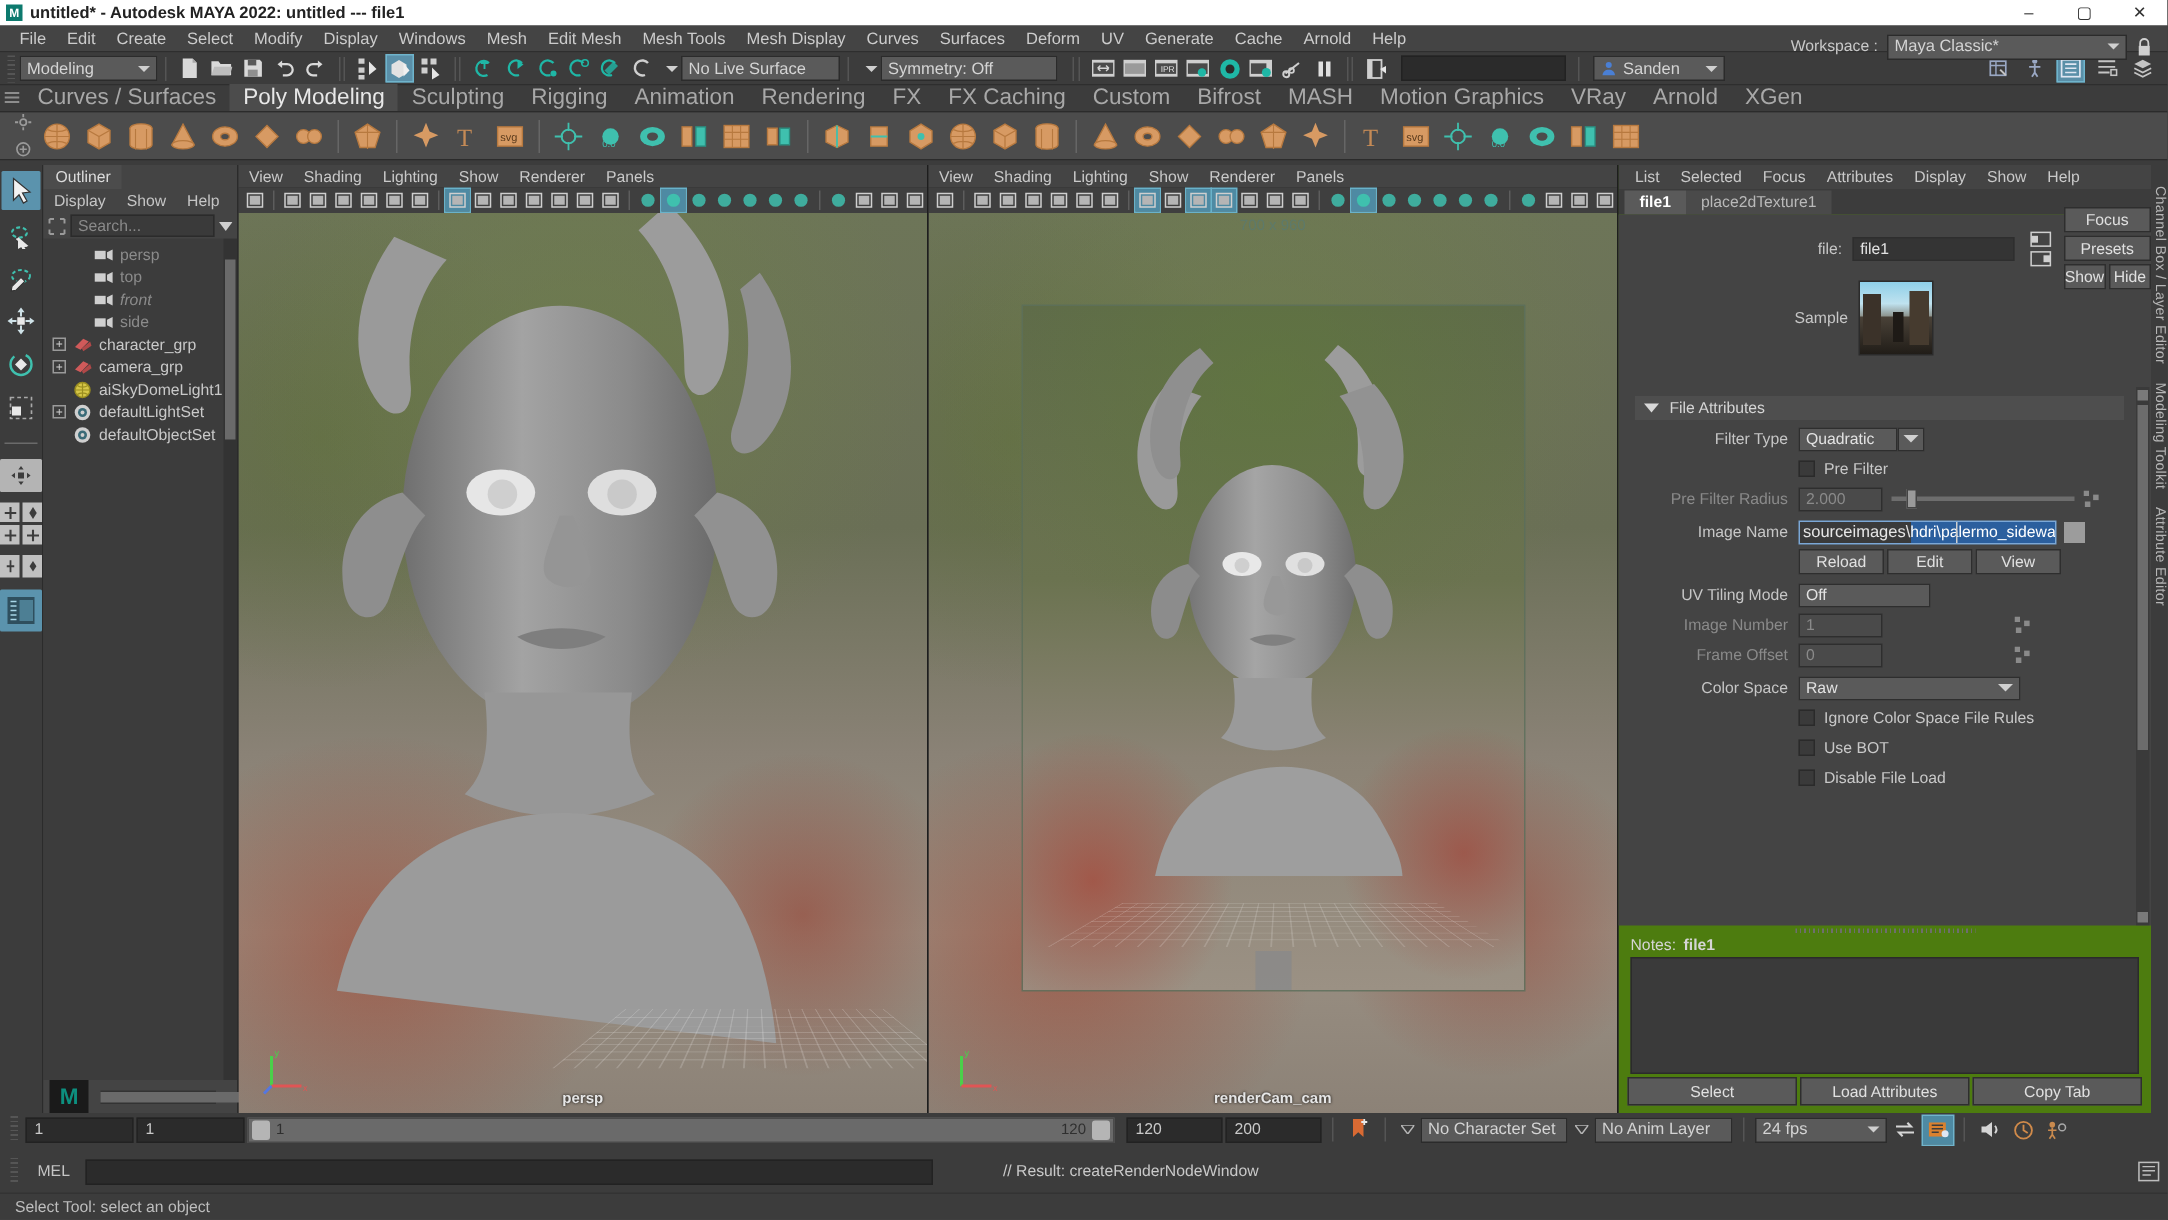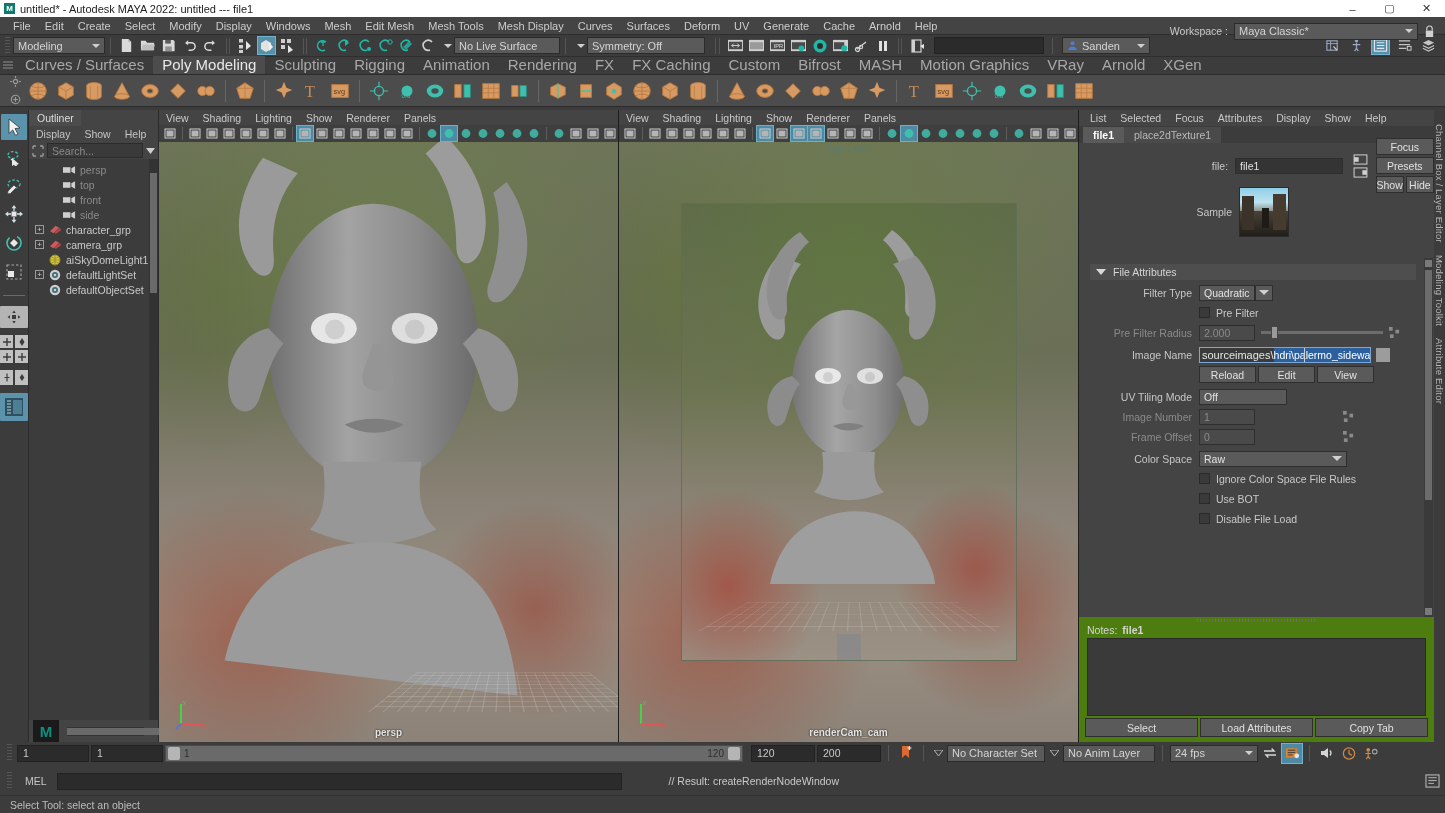--- a/index.html
+++ b/index.html
@@ -14,21 +14,21 @@
 
   
   .titlebar {
     height:17px; background:#ffffff; display:flex; align-items:center;
     padding-left:4px; color:#1a1a1a; font-size:11px;
   }
   .maya-logo {
     width:11px;height:11px;background:#0d7a6e;color:#fff;font-size:8px;
     display:flex;align-items:center;justify-content:center;margin-right:5px;font-weight:bold;
   }
-  .title-text{ color:#222; }
+  .title-text{ color:#222;font-weight:bold; }
   .win-btns{ margin-left:auto; display:flex; }
   .win-btn{ width:37px;height:17px;display:flex;align-items:center;justify-content:center;color:#333;font-size:11px;}
 
   
   .menubar{
     height:18px; background:#444444; display:flex; align-items:center;
     padding-left:6px; border-bottom:1px solid #2e2e2e;
   }
   .menubar .mi{ padding:0 7px; font-size:11px; color:#cccccc; line-height:18px; height:18px;}
 
@@ -449,21 +449,21 @@
             <path d="M8 2l6 3-6 3-6-3z" fill="#c4c4c4"></path>
             <path d="M2 8l6 3 6-3" stroke="#c4c4c4" stroke-width="1.2" fill="none"></path>
             <path d="M2 11l6 3 6-3" stroke="#c4c4c4" stroke-width="1.2" fill="none"></path>
           </svg>
       </div>
     </div>
   </div>
 
   <div style="position:absolute;top:22px;right:10px;display:flex;align-items:center;gap:6px;height:18px">
     <span style="font-size:10.5px;color:#c9c9c9">Workspace :</span>
-    <div class="combo" style="width:184px">
+    <div class="combo" style="width:160px">
       <span class="cv">Maya Classic*</span>
       <span class="arw"></span>
     </div>
     <svg width="11" height="13" viewBox="0 0 12 14">
         <path d="M3 6V4a3 3 0 016 0v2" stroke="#d0d0d0" stroke-width="1.3" fill="none"></path>
         <rect x="2" y="6" width="8" height="7" fill="#d0d0d0"></rect>
       </svg>
   </div>
 
   <div class="shelftabs" id="shelftabs">
@@ -851,21 +851,21 @@
           <div class="ol-row dim" style="padding-left: 20px;">
             <span class="expander blank" style="margin-right: 4px;"></span>
             <span class="ol-ic">
               <svg width="13" height="10" viewBox="0 0 14 10">
                 <rect x="0" y="2" width="8" height="6" fill="#cfcfcf"></rect>
                 <path d="M9 3l4-2v8l-4-2z" fill="#cfcfcf"></path>
               </svg>
             </span>
             <span>top</span>
           </div>
-          <div class="ol-row dim" style="padding-left: 20px;">
+          <div class="ol-row dim" style="padding-left: 20px; font-style: italic;">
             <span class="expander blank" style="margin-right: 4px;"></span>
             <span class="ol-ic">
               <svg width="13" height="10" viewBox="0 0 14 10">
                 <rect x="0" y="2" width="8" height="6" fill="#cfcfcf"></rect>
                 <path d="M9 3l4-2v8l-4-2z" fill="#cfcfcf"></path>
               </svg>
             </span>
             <span>front</span>
           </div>
           <div class="ol-row dim" style="padding-left: 20px;">
@@ -1414,21 +1414,21 @@
       <div class="ae-body">
         <div style="padding:4px 12px 0 0">
 
           <div class="secthdr">
             <span class="arrow-d"></span>
             <span>File Attributes</span>
           </div>
 
           <div class="row" style="margin-top:4px">
             <div class="lbl">Filter Type</div>
-            <div class="fld dd" style="width:56px">
+            <div class="fld dd" style="width:66px">
               <span>Quadratic</span>
             </div>
             <div class="fld" style="width:18px;justify-content:center;padding:0">
               <span style="width:0;height:0;border-left:5px solid transparent;border-right:5px solid transparent;border-top:5px solid #d0d0d0"></span>
             </div>
           </div>
 
           <div class="row">
             <div class="lbl"></div>
             <div class="cbx"></div>

